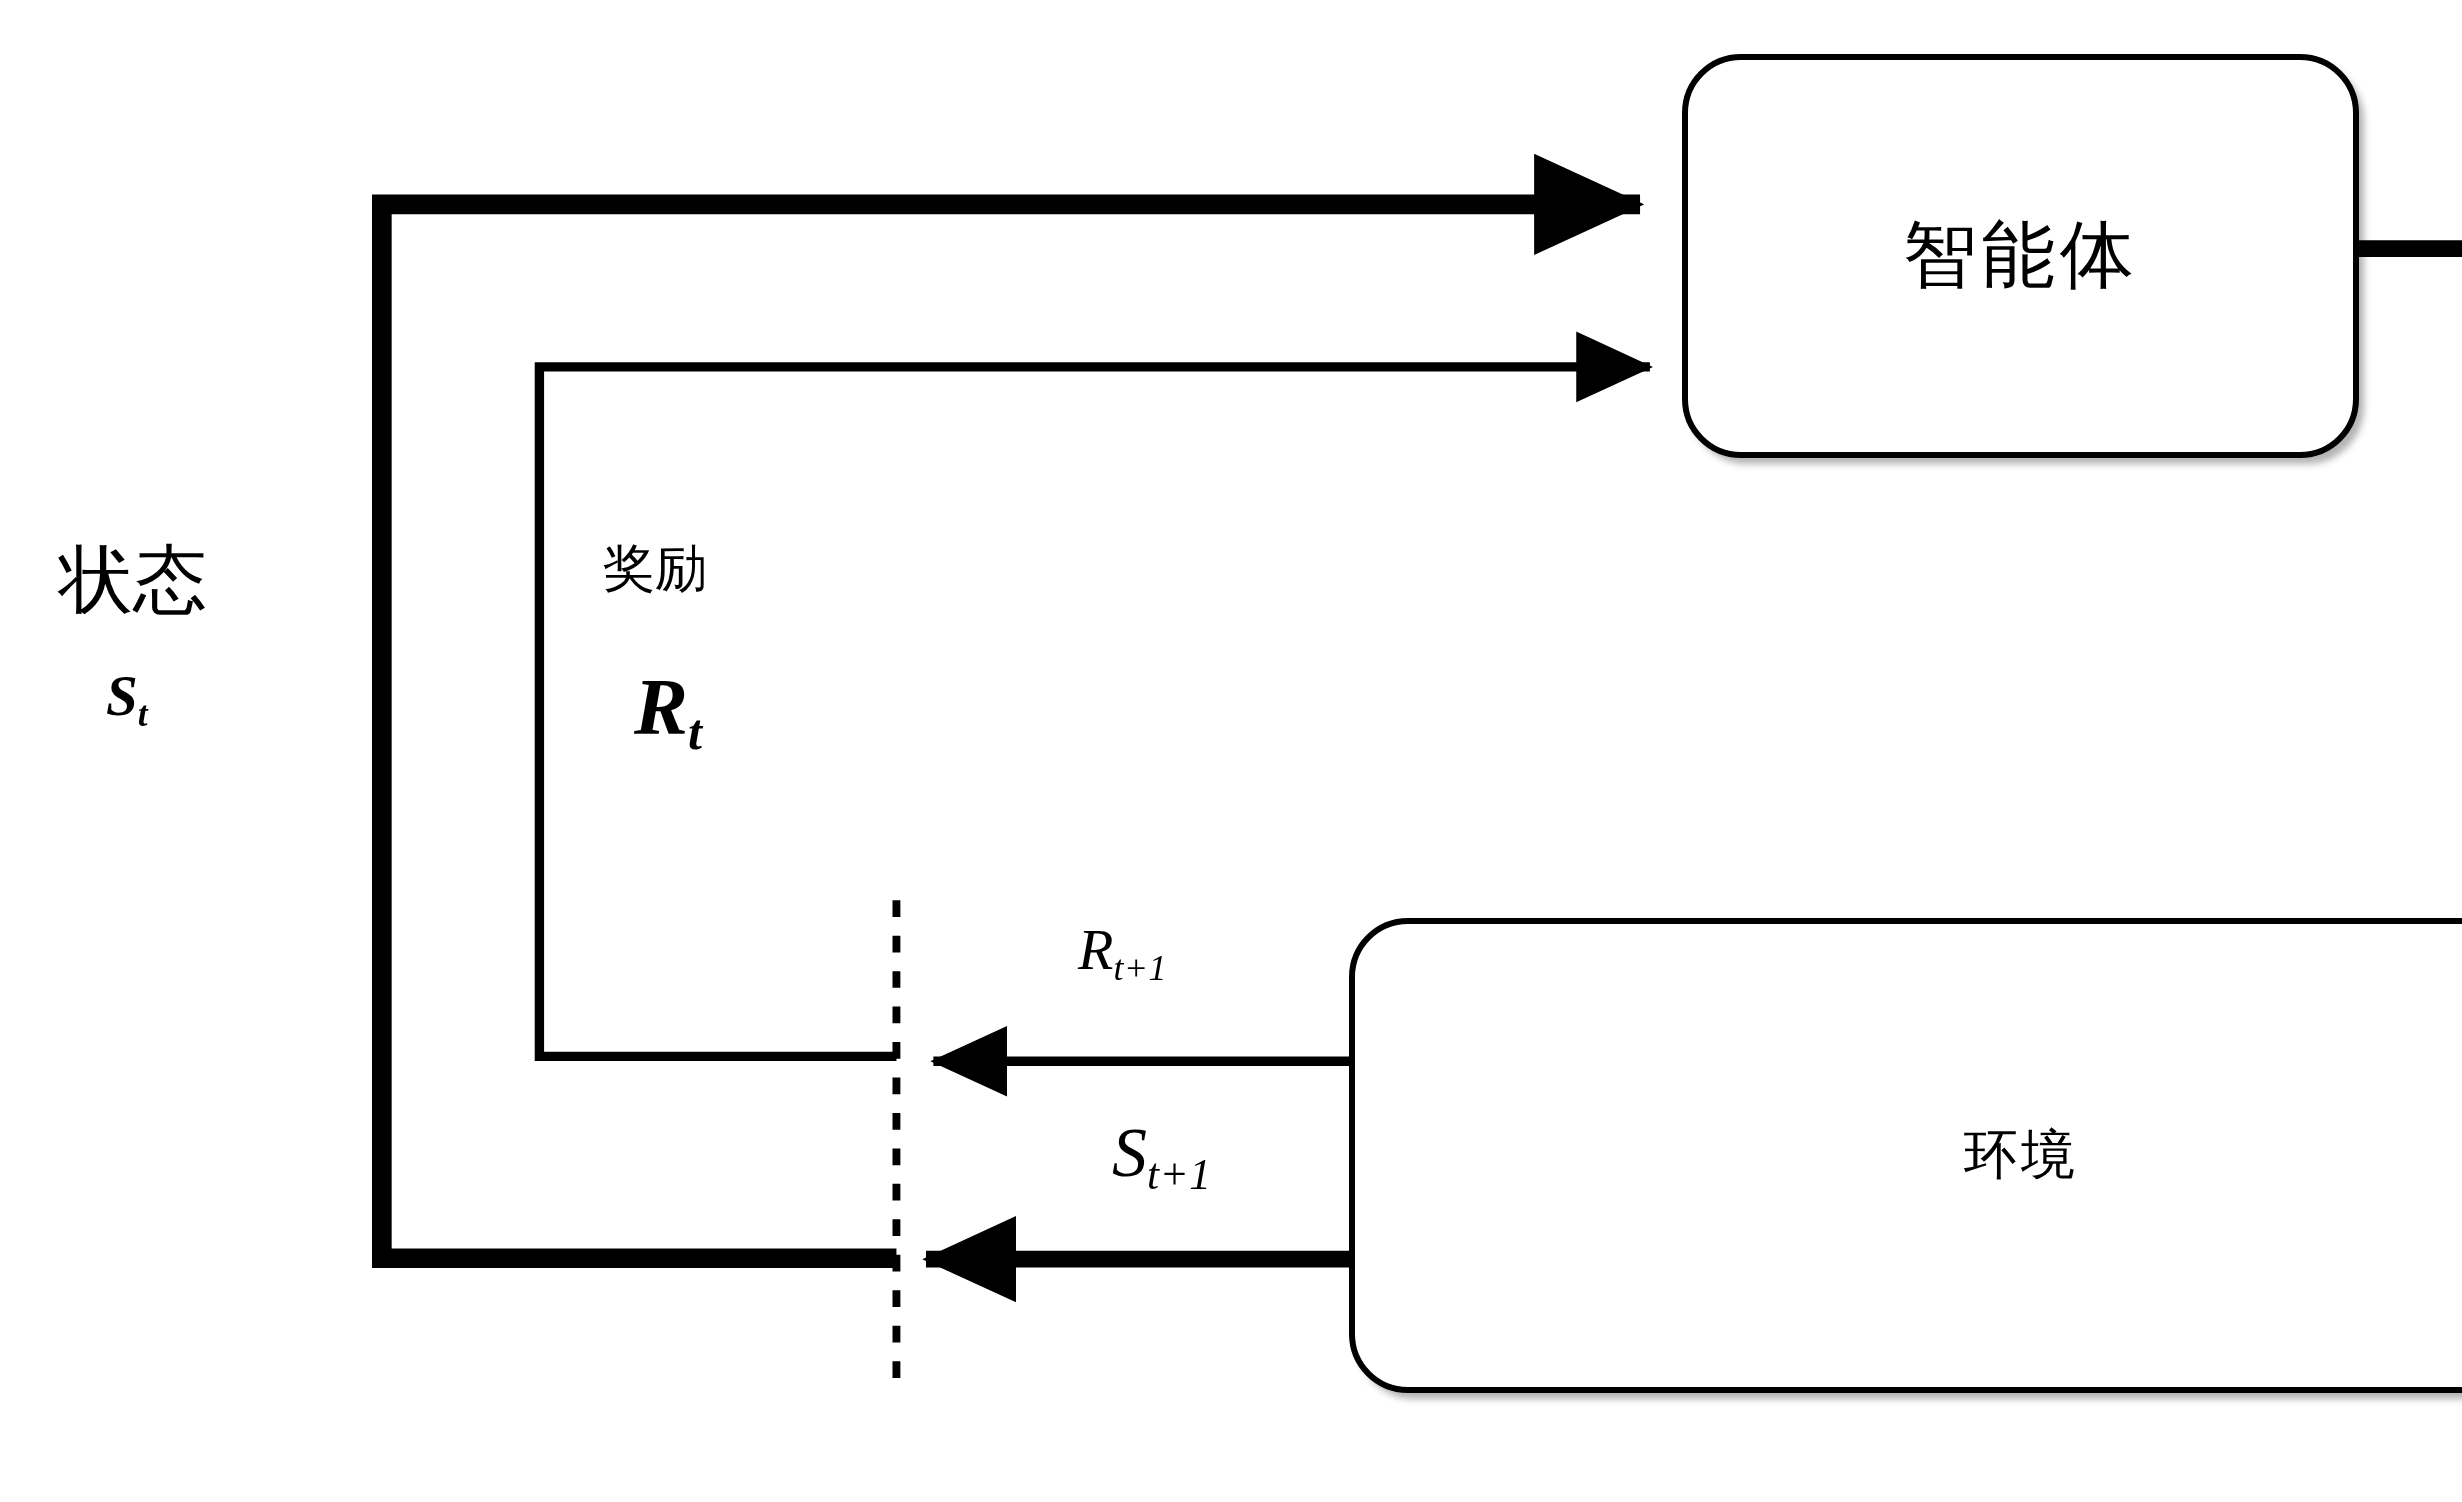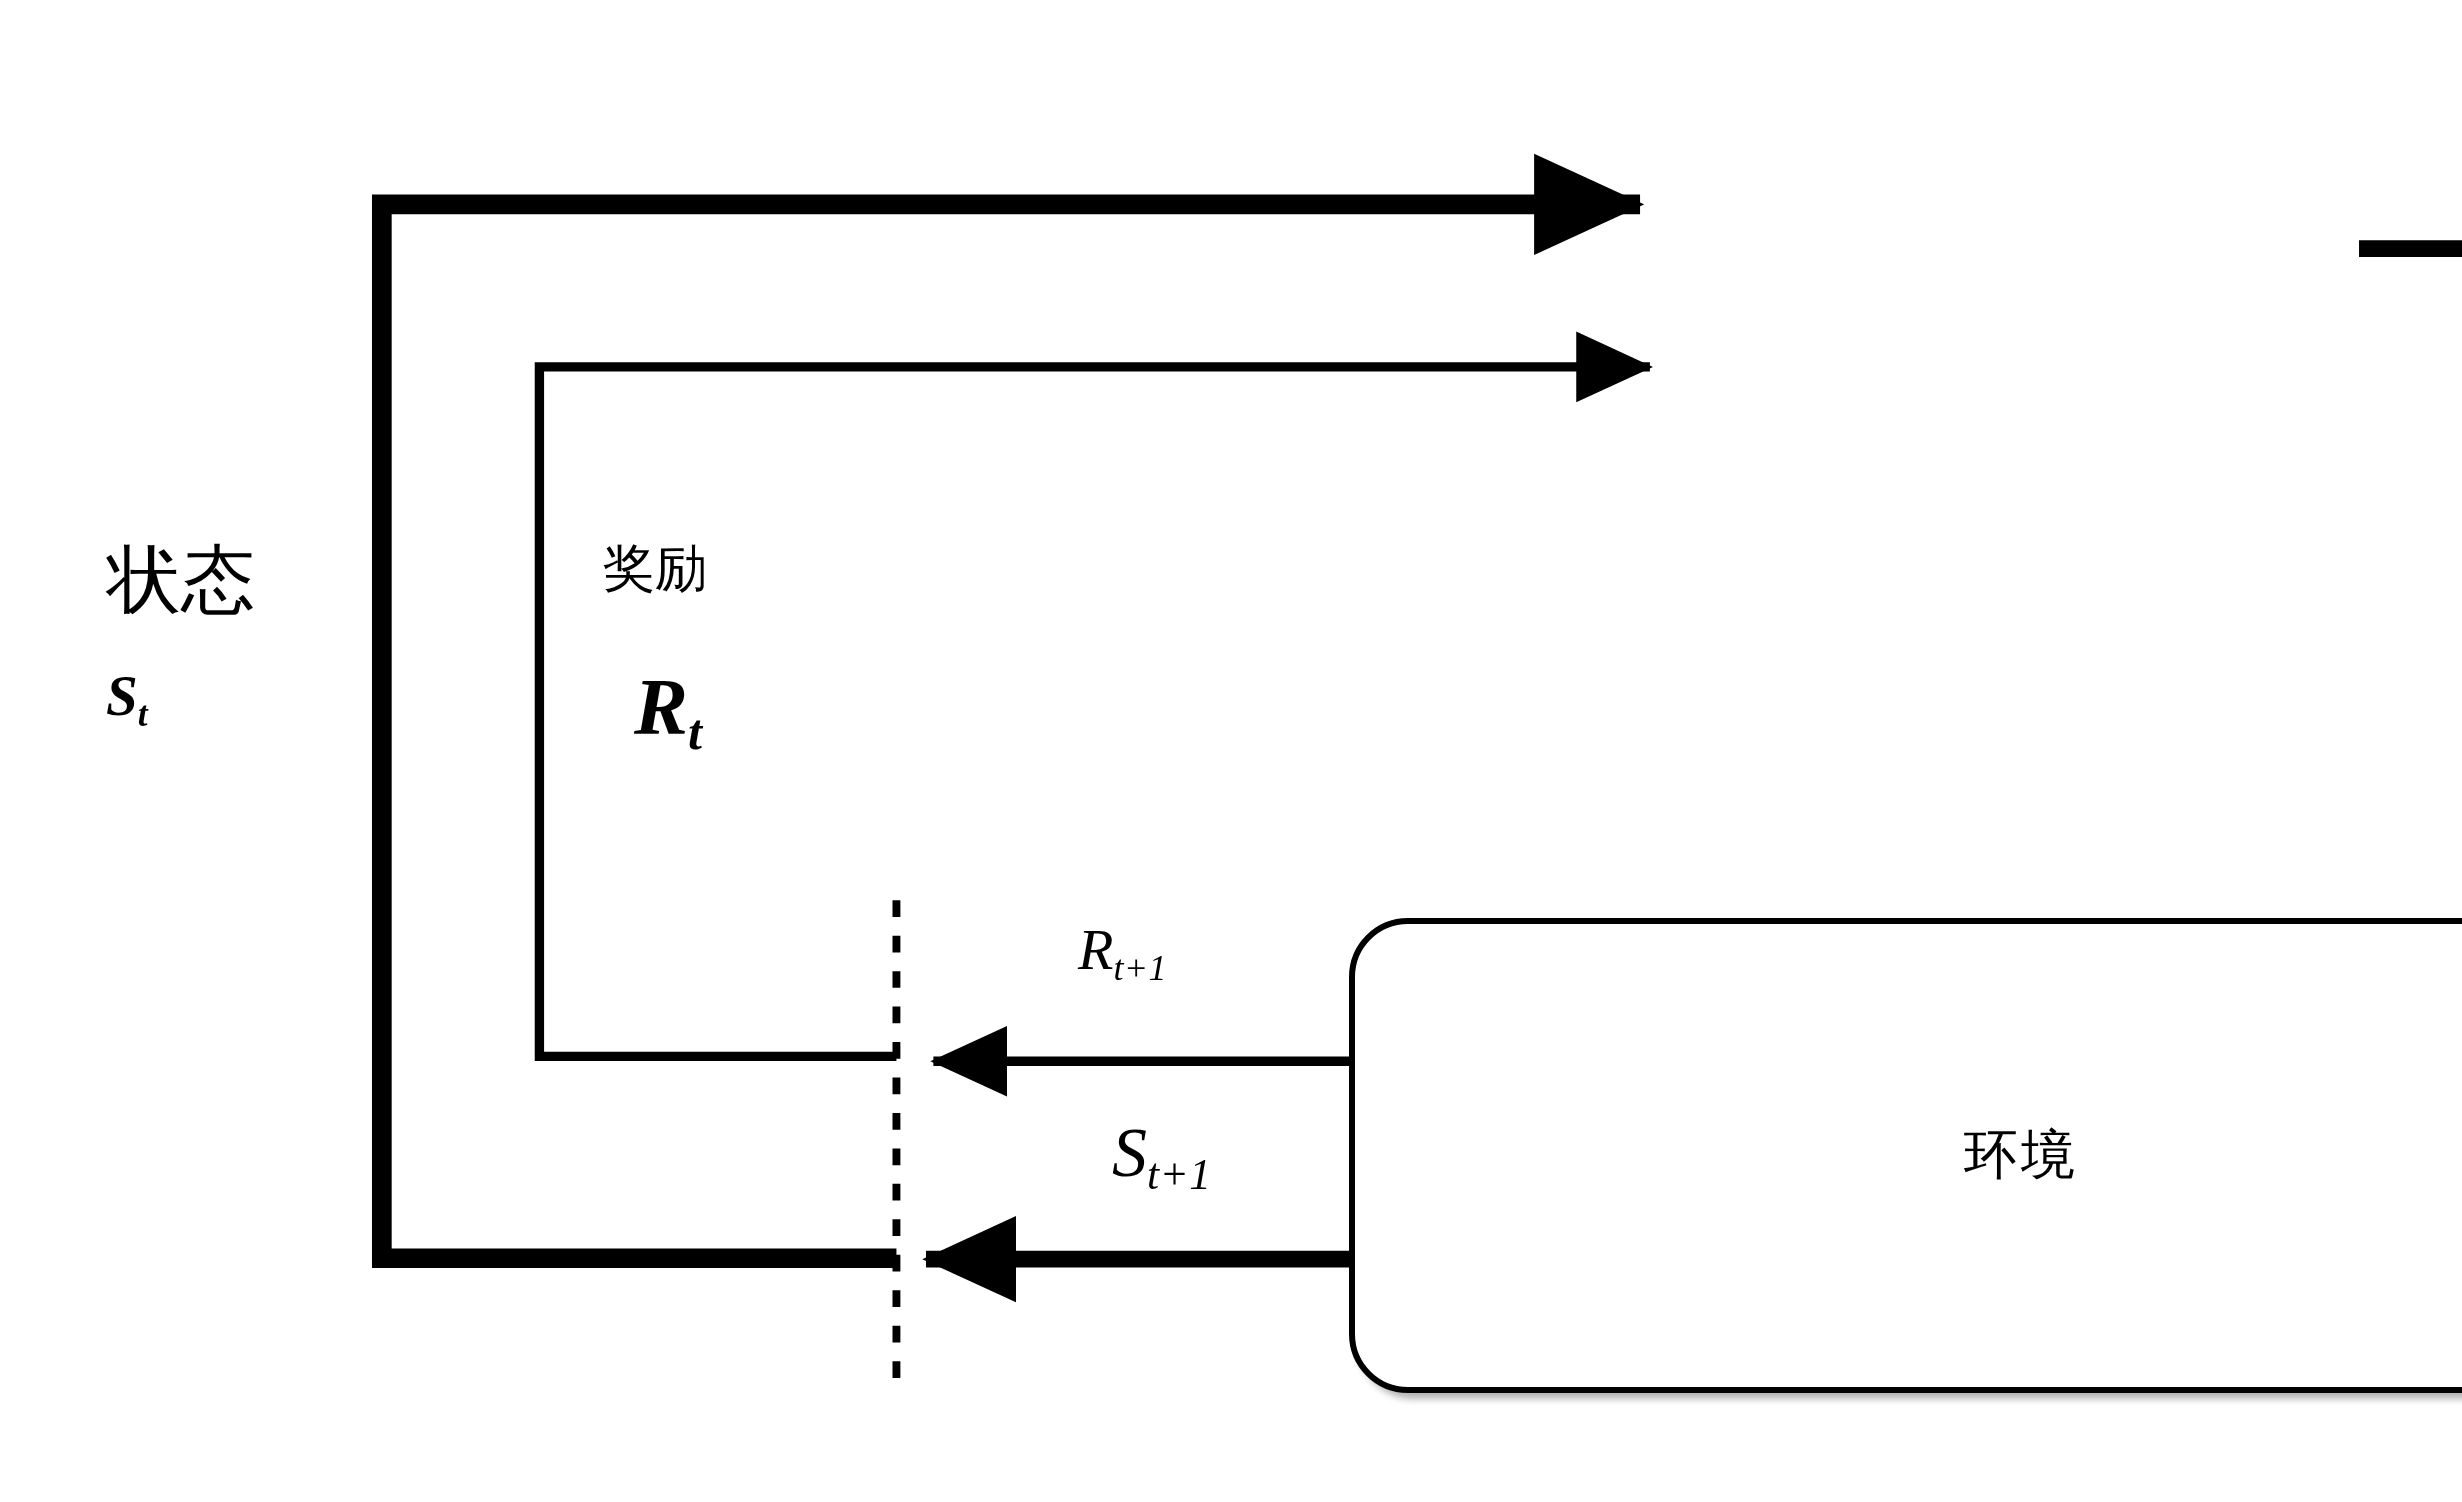--- a/index.html
+++ b/index.html
@@ -78,21 +78,21 @@
     width: 677px; height: 404px;
   }
   #agent-box .node-label { font-size: 74px; }
   #environment-box {
     left: 1349px;  top: 918px;
     width: 1344px; height: 475px;
   }
   #environment-box .node-label { font-size: 54px; }
 
   
-  #state-word    { left: 59px;  top: 542px; font-size: 74px; margin-left: 48px; }
+  #state-word    { left: 59px;  top: 542px; font-size: 74px; }
   #state-sym     { left: 106px;  top: 667px; font-size: 57px; }
   #reward-word   { left: 603px; top: 542px; font-size: 52px; }
   #reward-sym    { left: 634px; top: 667px; font-size: 81px; }
   #reward-next   { left: 1078px; top: 921px; font-size: 58px; }
   #state-next    { left: 1112px; top: 1118px; font-size: 70px; }
   #figure-caption {
     left: 212px; top: 1460px;
     font-size: 55px;
     color: #f2f2f2;
     font-family: "DejaVu Sans", "Liberation Sans", sans-serif;
@@ -119,20 +119,23 @@
 
     <path d="M 4790 505 L 7150 505 L 7150 2365 L 5590 2365" fill="none" stroke="#000000" stroke-width="34" stroke-linecap="butt" stroke-linejoin="miter" marker-end="url(#ah-thick)"></path>
 
     <path d="M 2740 2155 L 1895 2155" fill="none" stroke="#000000" stroke-width="19" stroke-linecap="butt" marker-end="url(#ah-thin)"></path>
 
     <path d="M 2740 2557 L 1880 2557" fill="none" stroke="#000000" stroke-width="34" stroke-linecap="butt" marker-end="url(#ah-thick)"></path>
 
     <line x1="1820" y1="1828" x2="1820" y2="2830" stroke="#000000" stroke-width="16" stroke-dasharray="34 38" stroke-linecap="butt"></line>
   </svg>
 
+  <div class="node-box" id="agent-box">
+    <span class="node-label">智能体</span>
+  </div>
 
   <div class="node-box" id="environment-box">
     <span class="node-label">环境</span>
   </div>
 
   <div class="lbl cjk" id="state-word">状态</div>
   <div class="lbl math" id="state-sym">
     <span>S</span><span class="sub">t</span>
   </div>
 

